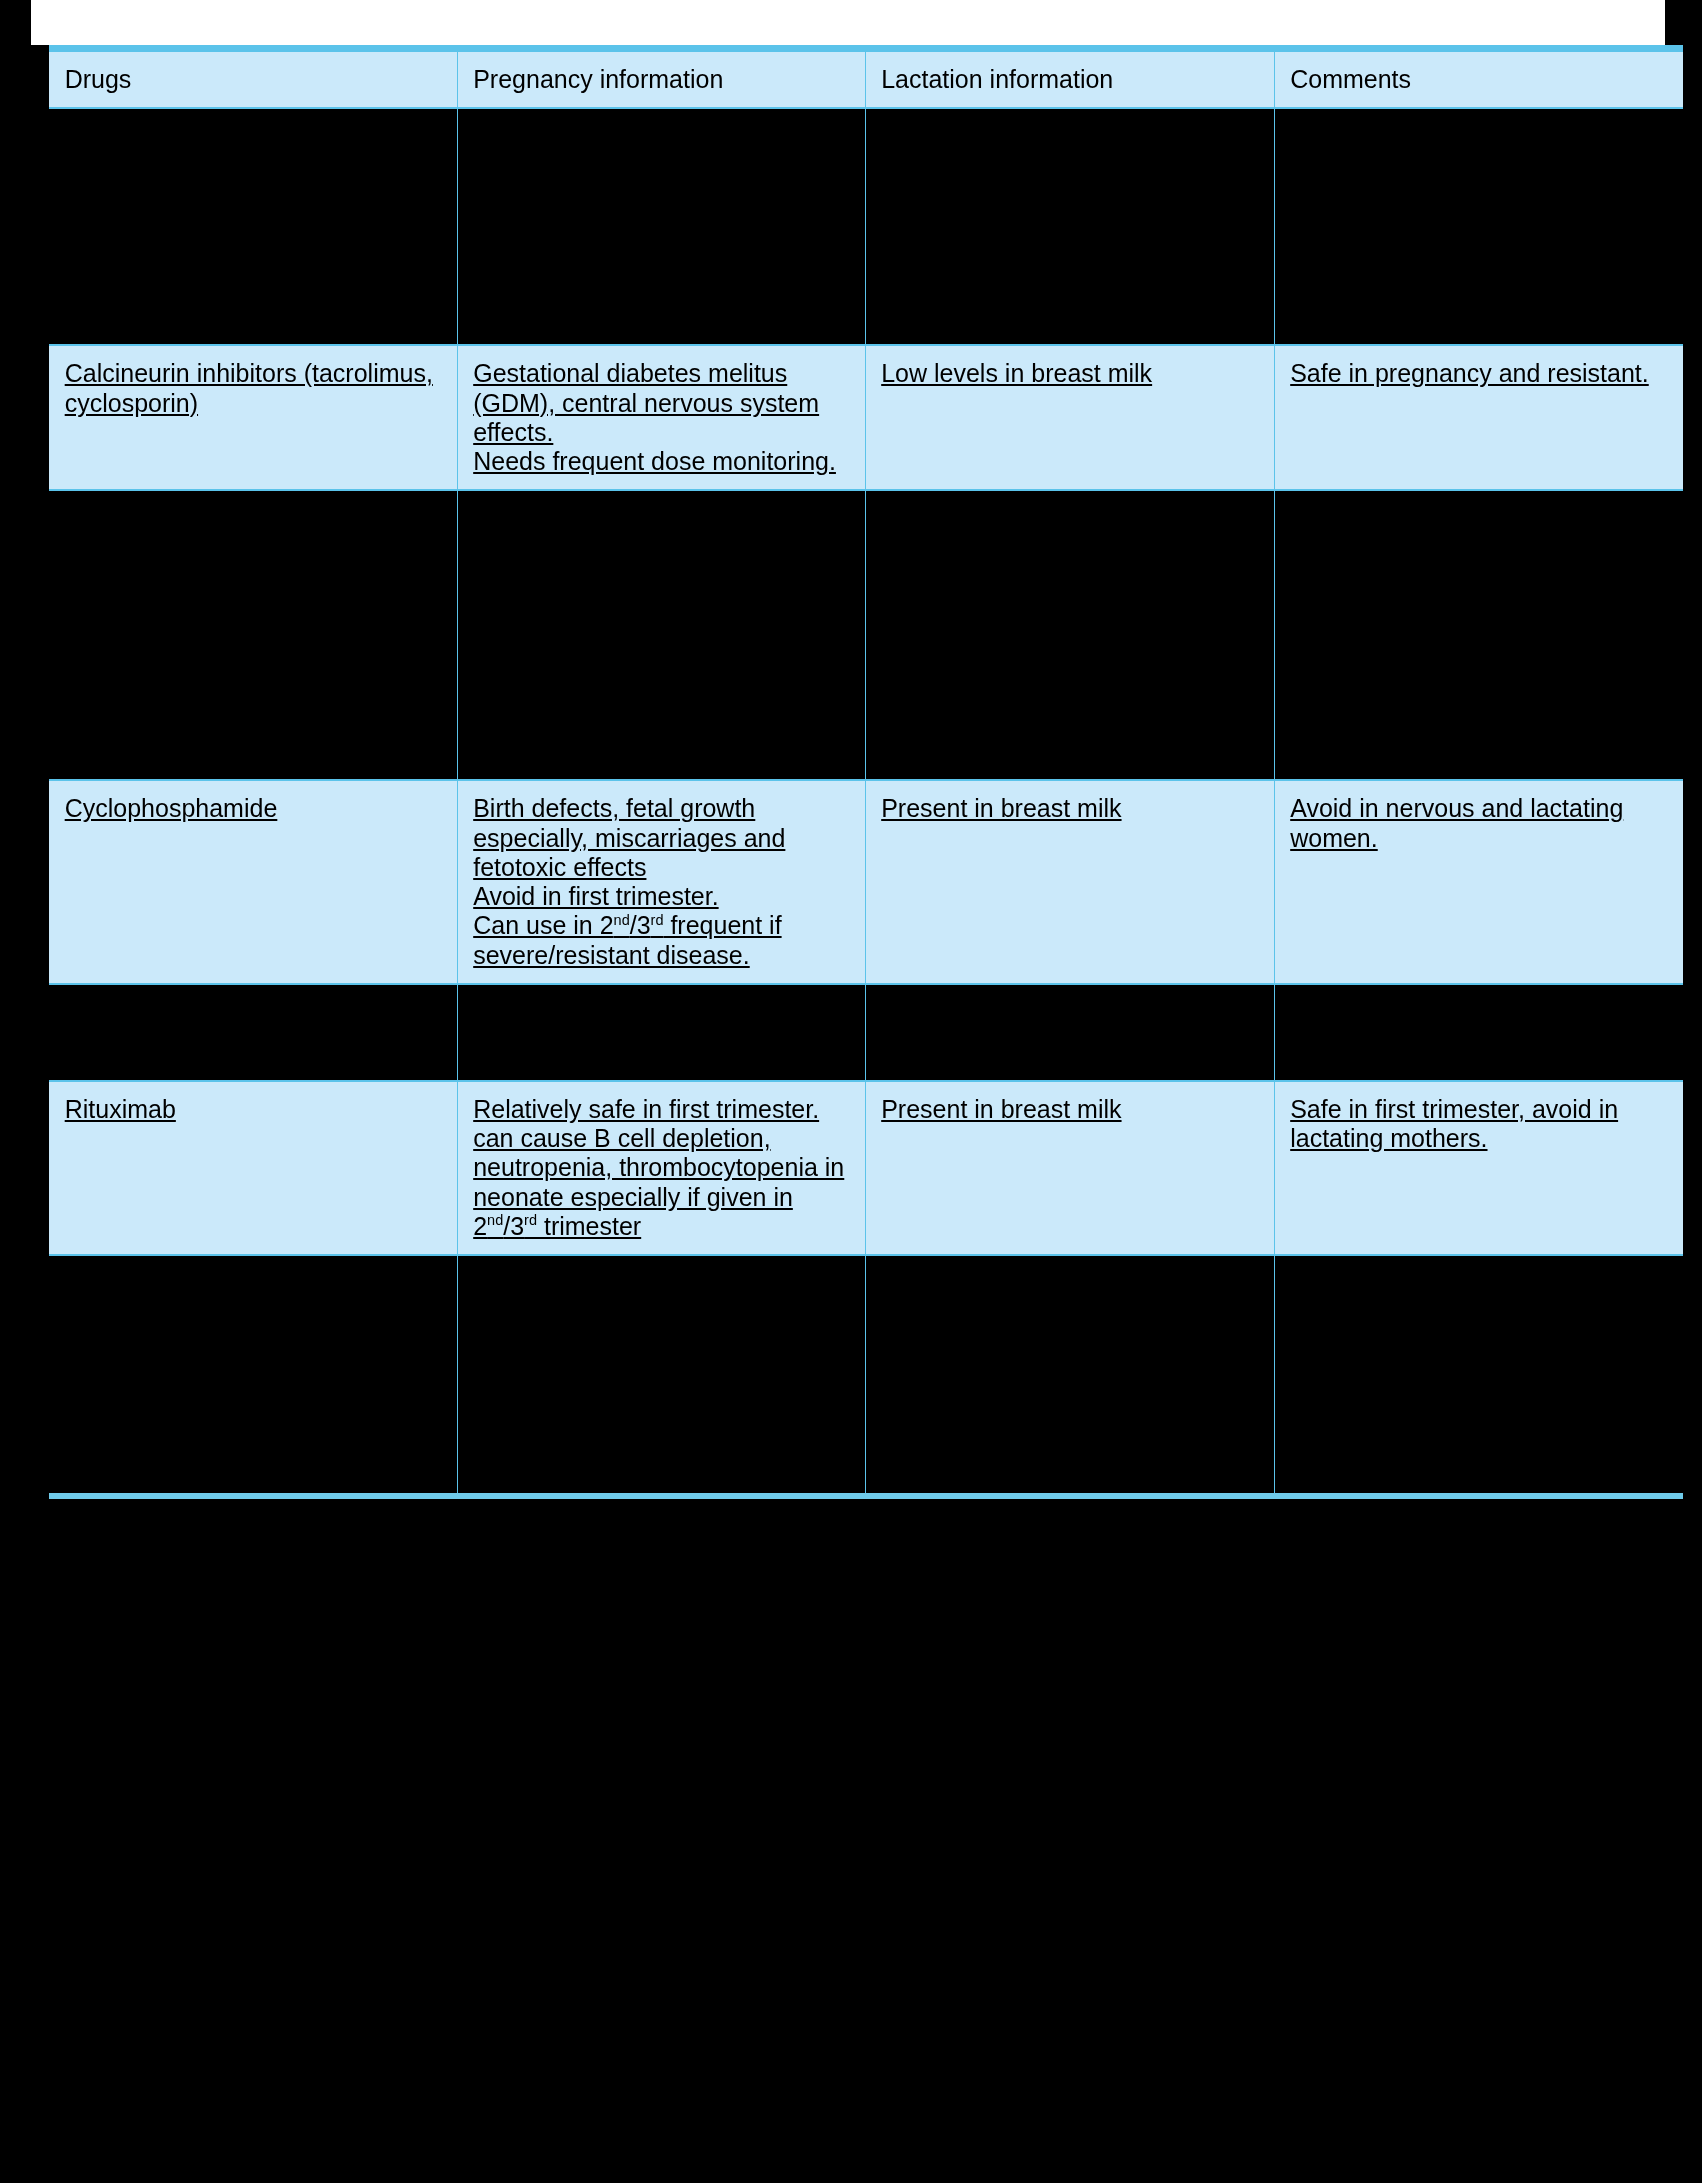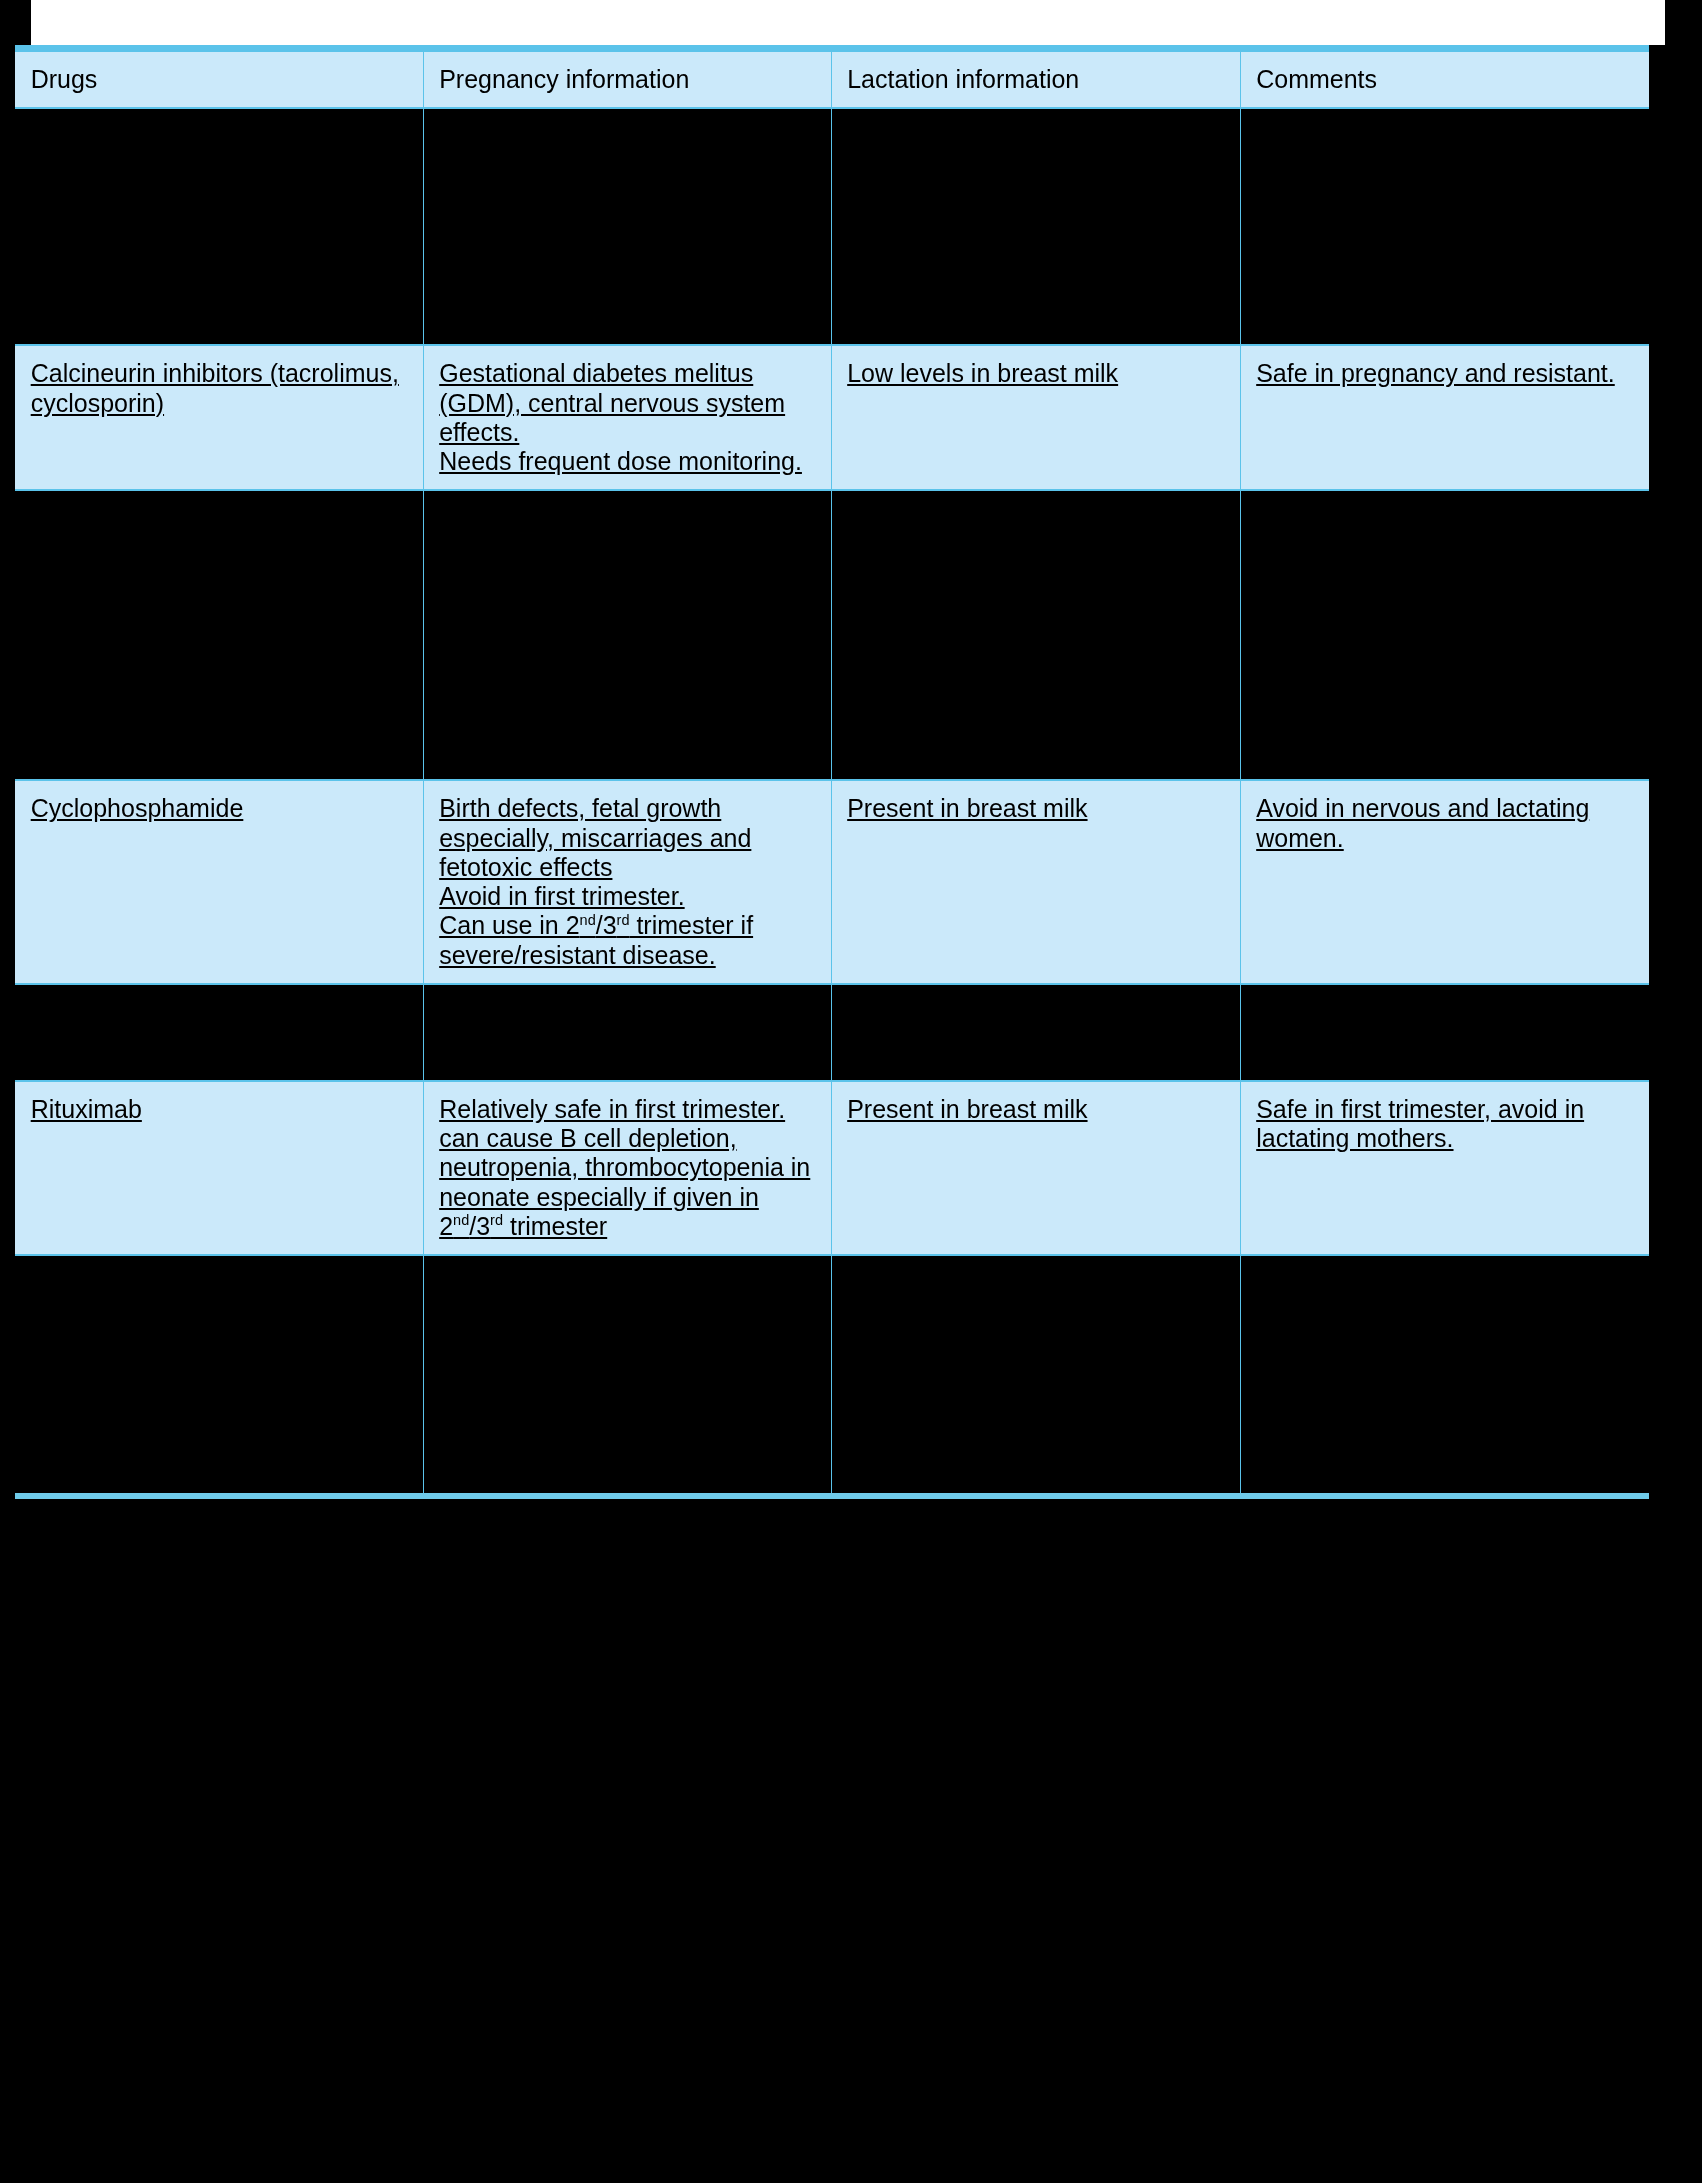--- a/index.html
+++ b/index.html
@@ -21,21 +21,21 @@
     left: 31px;
     top: 0;
     width: 1634px;
     height: 45px;
     background: #ffffff;
   }
 
   
   #drug-table {
     position: absolute;
-    left: 15px;
+    left: 49px;
     top: 45px;
     width: 1634px;
     border-collapse: collapse;
     table-layout: fixed;
   }
 
   #drug-table col.c0 { width: 408px; }
   #drug-table col.c1 { width: 408px; }
   #drug-table col.c2 { width: 409px; }
   #drug-table col.c3 { width: 409px; }
@@ -149,21 +149,21 @@
       <td class="h-1"></td>
     </tr>
 
     <tr class="filled data-row">
       <td class="drug-name">
         <span class="cell-text">Cyclophosphamide</span>
       </td>
       <td>
         <span class="cell-text">Birth defects, fetal growth especially, miscarriages and fetotoxic effects</span>
         <span class="cell-text">Avoid in first trimester.</span>
-        <span class="cell-text"><span>Can use in 2</span><sup>nd</sup><span>/3</span><sup>rd</sup><span> trimester if severe/resistant disease.</span></span>
+        <span class="cell-text"><span>Can use in 2</span><sup>nd</sup><span>/3</span><sup>rd</sup><span> frequent if severe/resistant disease.</span></span>
       </td>
       <td>
         <span class="cell-text">Present in breast milk</span>
       </td>
       <td>
         <span class="cell-text">Avoid in nervous and lactating women.</span>
       </td>
     </tr>
 
     <tr class="spacer">

